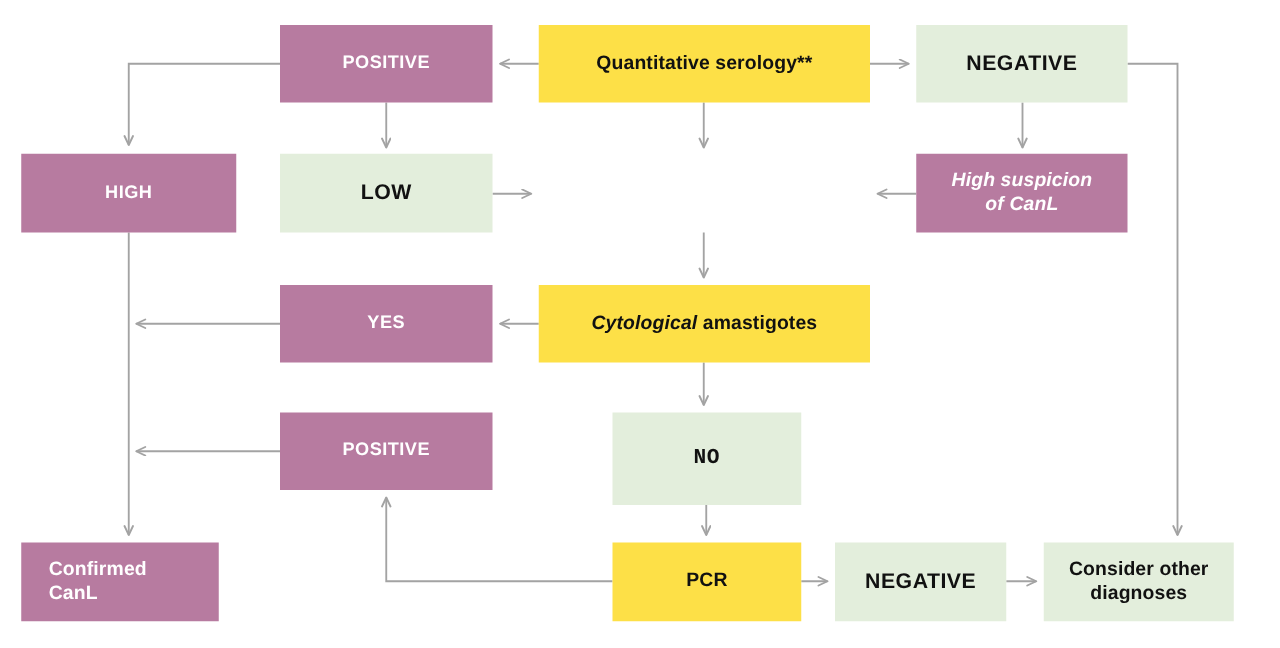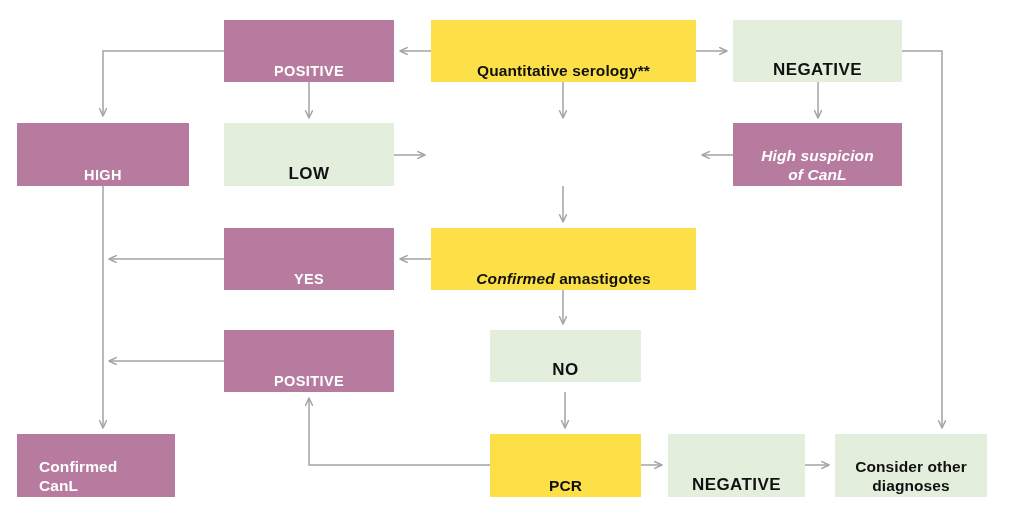--- a/index.html
+++ b/index.html
@@ -22,21 +22,21 @@
     left: 0;
     top: 0;
     width: 1024px;
     height: 518px;
     pointer-events: none;
   }
   .node {
     position: absolute;
     box-sizing: border-box;
     display: flex;
-    align-items: flex-end;
+    align-items: center;
     justify-content: center;
     text-align: center;
     line-height: 1.18;
     padding: 2px 20px;
     z-index: 2;
   }
   .node .label {
     display: block;
     width: 100%;
   }
@@ -160,29 +160,29 @@
   <div class="node n-mauve n-sentence" style="left:733px; top:123px; width:169px; height:63px;font-style:italic;">
     <span class="label">High suspicion of CanL</span>
   </div>
 
   <div class="node n-mauve" style="left:224px; top:228px; width:170px; height:62px;">
     <span class="label">YES</span>
   </div>
 
   <div class="node n-grey n-sentence" style="left:431px; top:228px; width:265px; height:62px;">
     <span class="label">
-      <em class="sp">Confirmed</em><span> amastigotes</span>
+      <em class="sp">Cytological</em><span> amastigotes</span>
     </span>
   </div>
 
   <div class="node n-mauve" style="left:224px; top:330px; width:170px; height:62px;">
     <span class="label">POSITIVE</span>
   </div>
 
-  <div class="node n-green" style="left:490px; top:330px; width:151px; height:52px;">
+  <div class="node n-green" style="left:490px; top:330px; width:151px; height:74px;font-family:Liberation Mono, monospace;">
     <span class="label">NO</span>
   </div>
 
   <div class="node n-mauve n-sentence align-left" style="left:17px; top:434px; width:158px; height:63px;">
     <span class="label">Confirmed CanL</span>
   </div>
 
   <div class="node n-grey" style="left:490px; top:434px; width:151px; height:63px;">
     <span class="label">PCR</span>
   </div>

